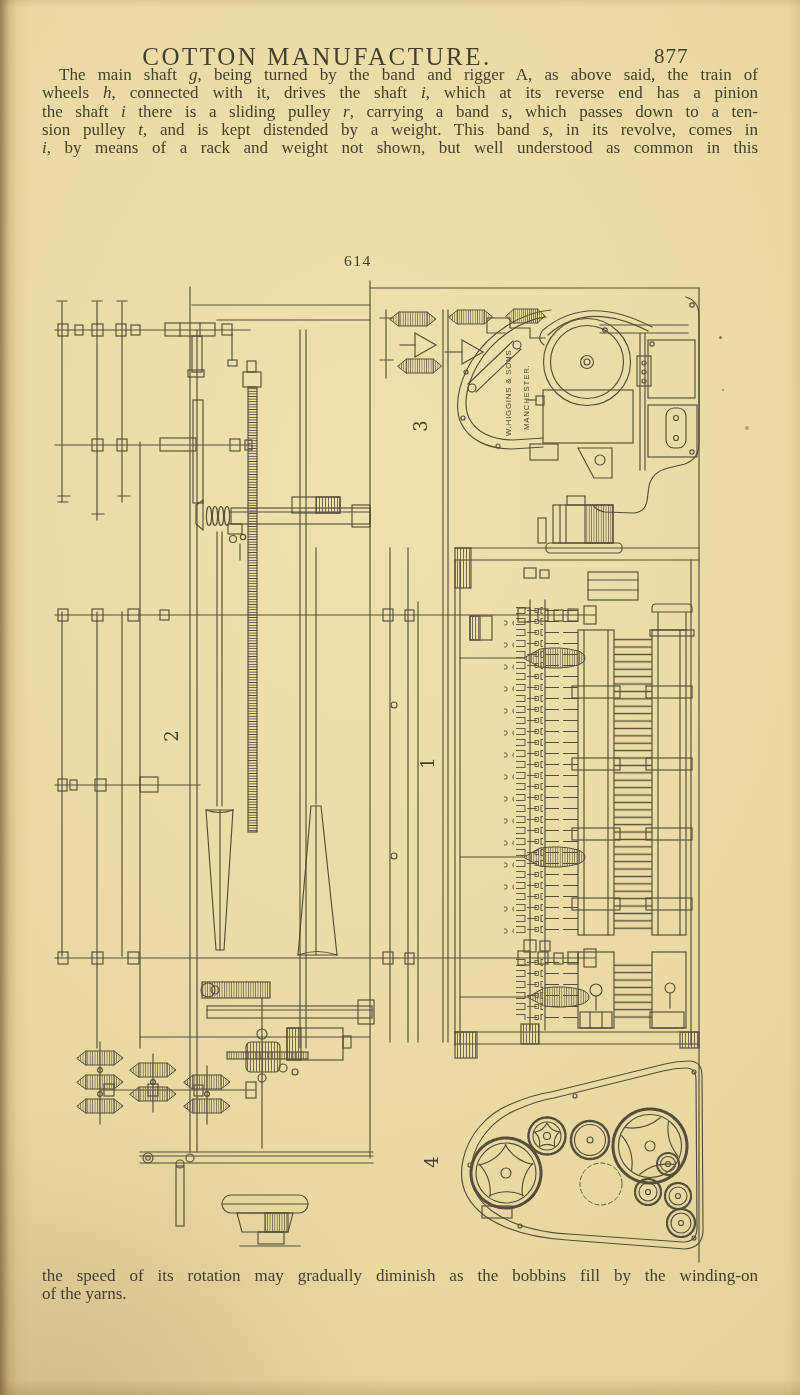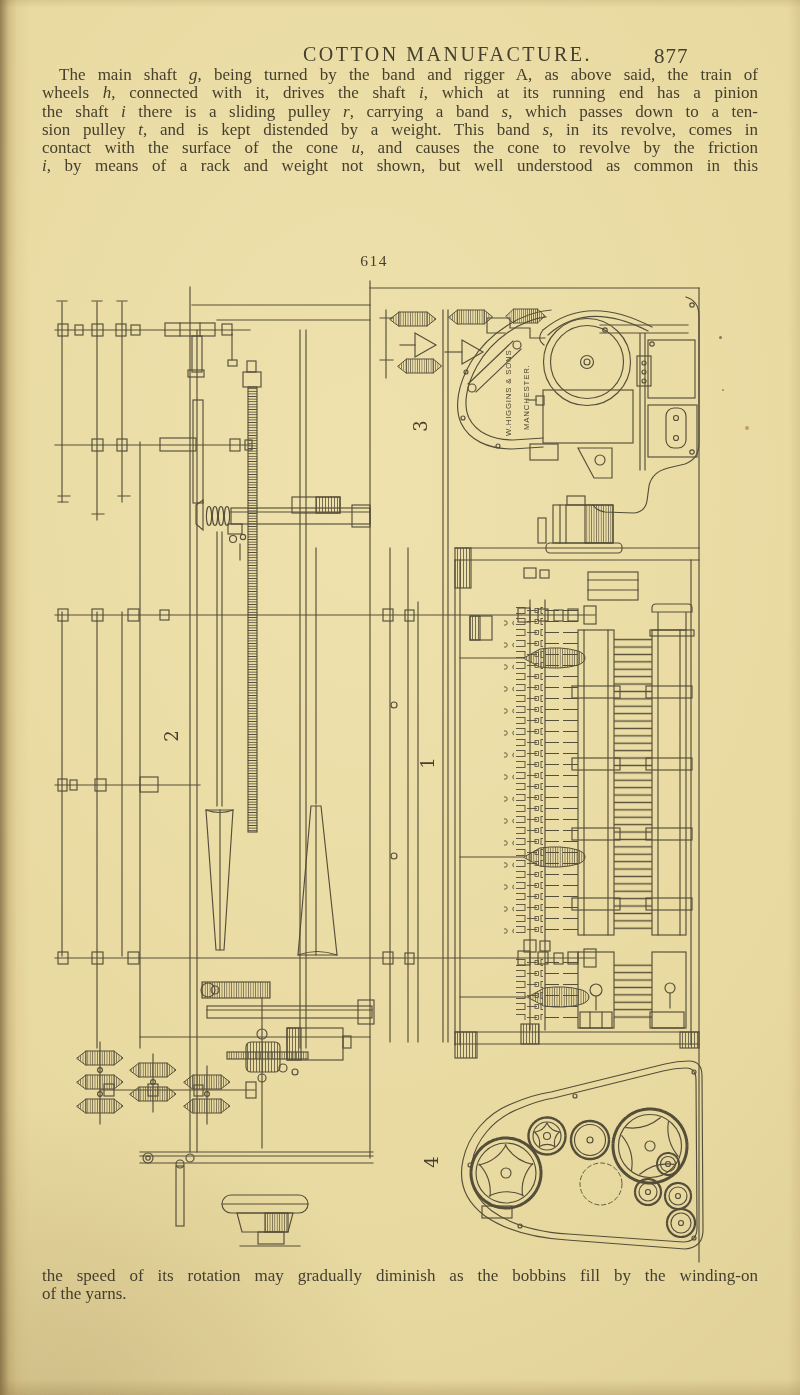--- a/index.html
+++ b/index.html
@@ -5,53 +5,52 @@
   html,body{margin:0;padding:0}
   body{width:800px;height:1395px;position:relative;overflow:hidden;
        background:#e8d9a0;font-family:"Liberation Serif",serif;color:#453f2e}
   .bg{position:absolute;inset:0;pointer-events:none}
   .bg-left{background:linear-gradient(90deg,rgba(92,68,30,.6) 0,rgba(150,120,64,.28) 9px,rgba(190,160,100,.14) 17px,rgba(190,160,100,0) 30px)}
   .bg-bottom{background:linear-gradient(0deg,rgba(140,110,60,.28) 0,rgba(140,110,60,0) 16px)}
   .bg-top{background:linear-gradient(180deg,rgba(120,95,50,.14) 0,rgba(120,95,50,0) 8px)}
   .bg-right{background:linear-gradient(270deg,rgba(160,130,70,.18) 0,rgba(160,130,70,0) 12px)}
   .bg-vig{background:radial-gradient(ellipse 120% 100% at 45% 35%,rgba(255,247,205,.28) 0,rgba(255,247,205,0) 55%,rgba(120,95,50,.12) 100%),
                      radial-gradient(ellipse 60% 30% at 8% 100%,rgba(110,85,40,.16) 0,rgba(110,85,40,0) 70%)}
-  .header-title{position:absolute;top:43px;left:42px;width:550px;text-align:right;
-      font-size:20px;letter-spacing:2.5px;white-space:nowrap}
+  .header-title{position:absolute;top:43px;left:42px;width:550px;text-align:center;
+      font-size:25px;letter-spacing:2.5px;white-space:nowrap}
   .page-num{position:absolute;top:44px;left:654px;width:44px;font-size:21px;letter-spacing:1px}
   .para{position:absolute;left:42px;top:66px;width:716px;font-size:17px;line-height:18.3px}
   .jline{text-align:justify;text-align-last:justify;height:18.3px;overflow:visible;white-space:nowrap}
   .jline.lastline{text-align-last:left}
   .indent{padding-left:17px}
   .it{font-style:italic}
-  .fignum{position:absolute;top:252px;left:344px;width:60px;text-align:center;font-size:15.5px;letter-spacing:1.5px}
+  .fignum{position:absolute;top:252px;left:344px;width:60px;font-size:15.5px;letter-spacing:1.5px}
   .caption{position:absolute;left:42px;top:1266px;width:716px;font-size:17px;line-height:20.2px}
   .speck{position:absolute;border-radius:50%}
   svg.engraving{position:absolute;left:0;top:248px}
   svg text{font-family:"DejaVu Serif",serif}
   .maker{font-family:"Liberation Sans",sans-serif}
 </style>
 </head>
 <body>
 
 <div class="bg bg-vig"></div>
 <div class="bg bg-left"></div>
 <div class="bg bg-bottom"></div>
 <div class="bg bg-top"></div>
 <div class="bg bg-right"></div>
 
 <div class="header-title">COTTON MANUFACTURE.</div>
 <div class="page-num">877</div>
 
 <div class="para">
   <div class="jline indent"><span>The main shaft </span><span class="it">g</span><span>, being turned by the band and rigger A, as above said, the train of</span></div>
-  <div class="jline"><span>wheels </span><span class="it">h</span><span>, connected with it, drives the shaft </span><span class="it">i</span><span>, which at its running end has a pinion</span></div>
+  <div class="jline"><span>wheels </span><span class="it">h</span><span>, connected with it, drives the shaft </span><span class="it">i</span><span>, which at its reverse end has a pinion</span></div>
   <div class="jline"><span>the shaft </span><span class="it">i</span><span> there is a sliding pulley </span><span class="it">r</span><span>, carrying a band </span><span class="it">s</span><span>, which passes down to a ten-</span></div>
   <div class="jline"><span>sion pulley </span><span class="it">t</span><span>, and is kept distended by a weight. This band </span><span class="it">s</span><span>, in its revolve, comes in</span></div>
-  <div class="jline"><span>contact with the surface of the cone </span><span class="it">u</span><span>, and causes the cone to revolve by the friction</span></div>
   <div class="jline"><span></span><span class="it">i</span><span>, by means of a rack and weight not shown, but well understood as common in this</span></div>
 </div>
 
 <div class="fignum">614</div>
 
 <svg class="engraving" width="800" height="1030" viewBox="0 248 800 1030">
   <defs>
     <pattern id="hv" width="3" height="6" patternUnits="userSpaceOnUse">
       <line x1="1.5" y1="0" x2="1.5" y2="6" stroke="#4c4633" stroke-width="0.8"></line>
     </pattern>

